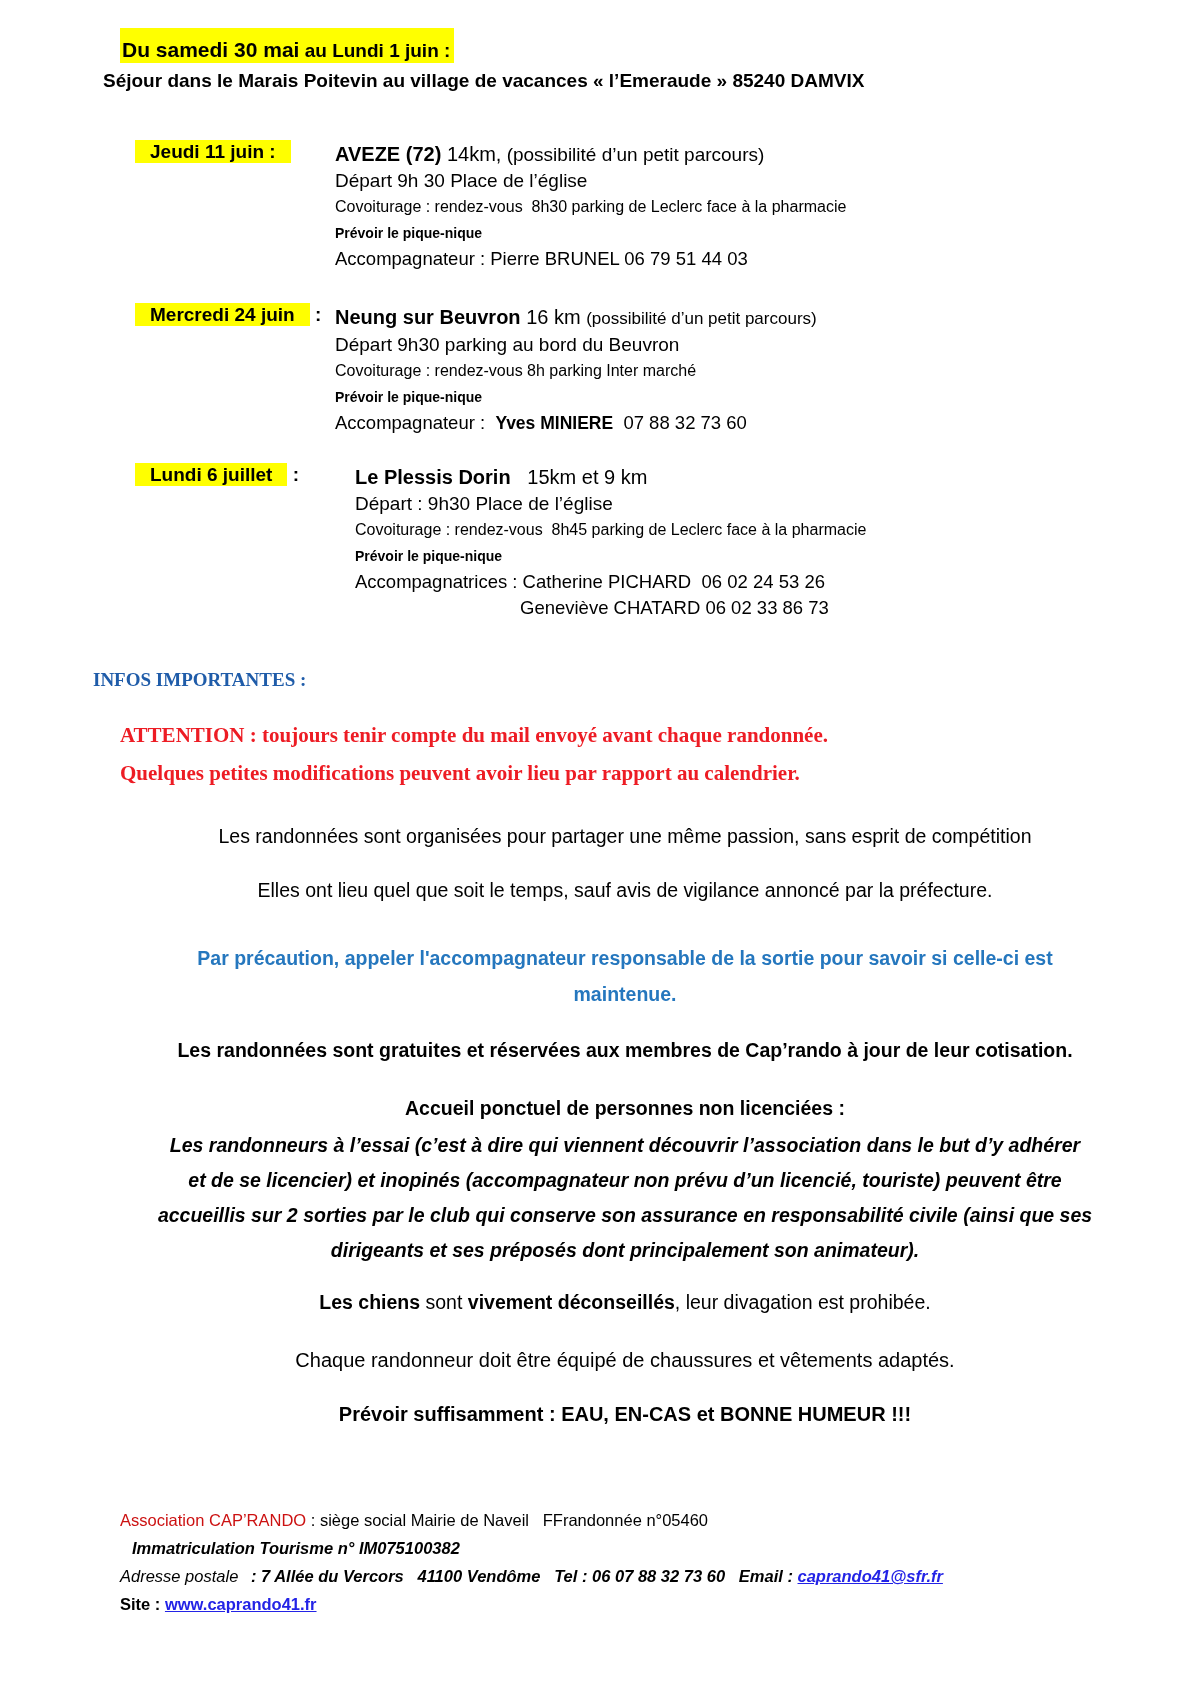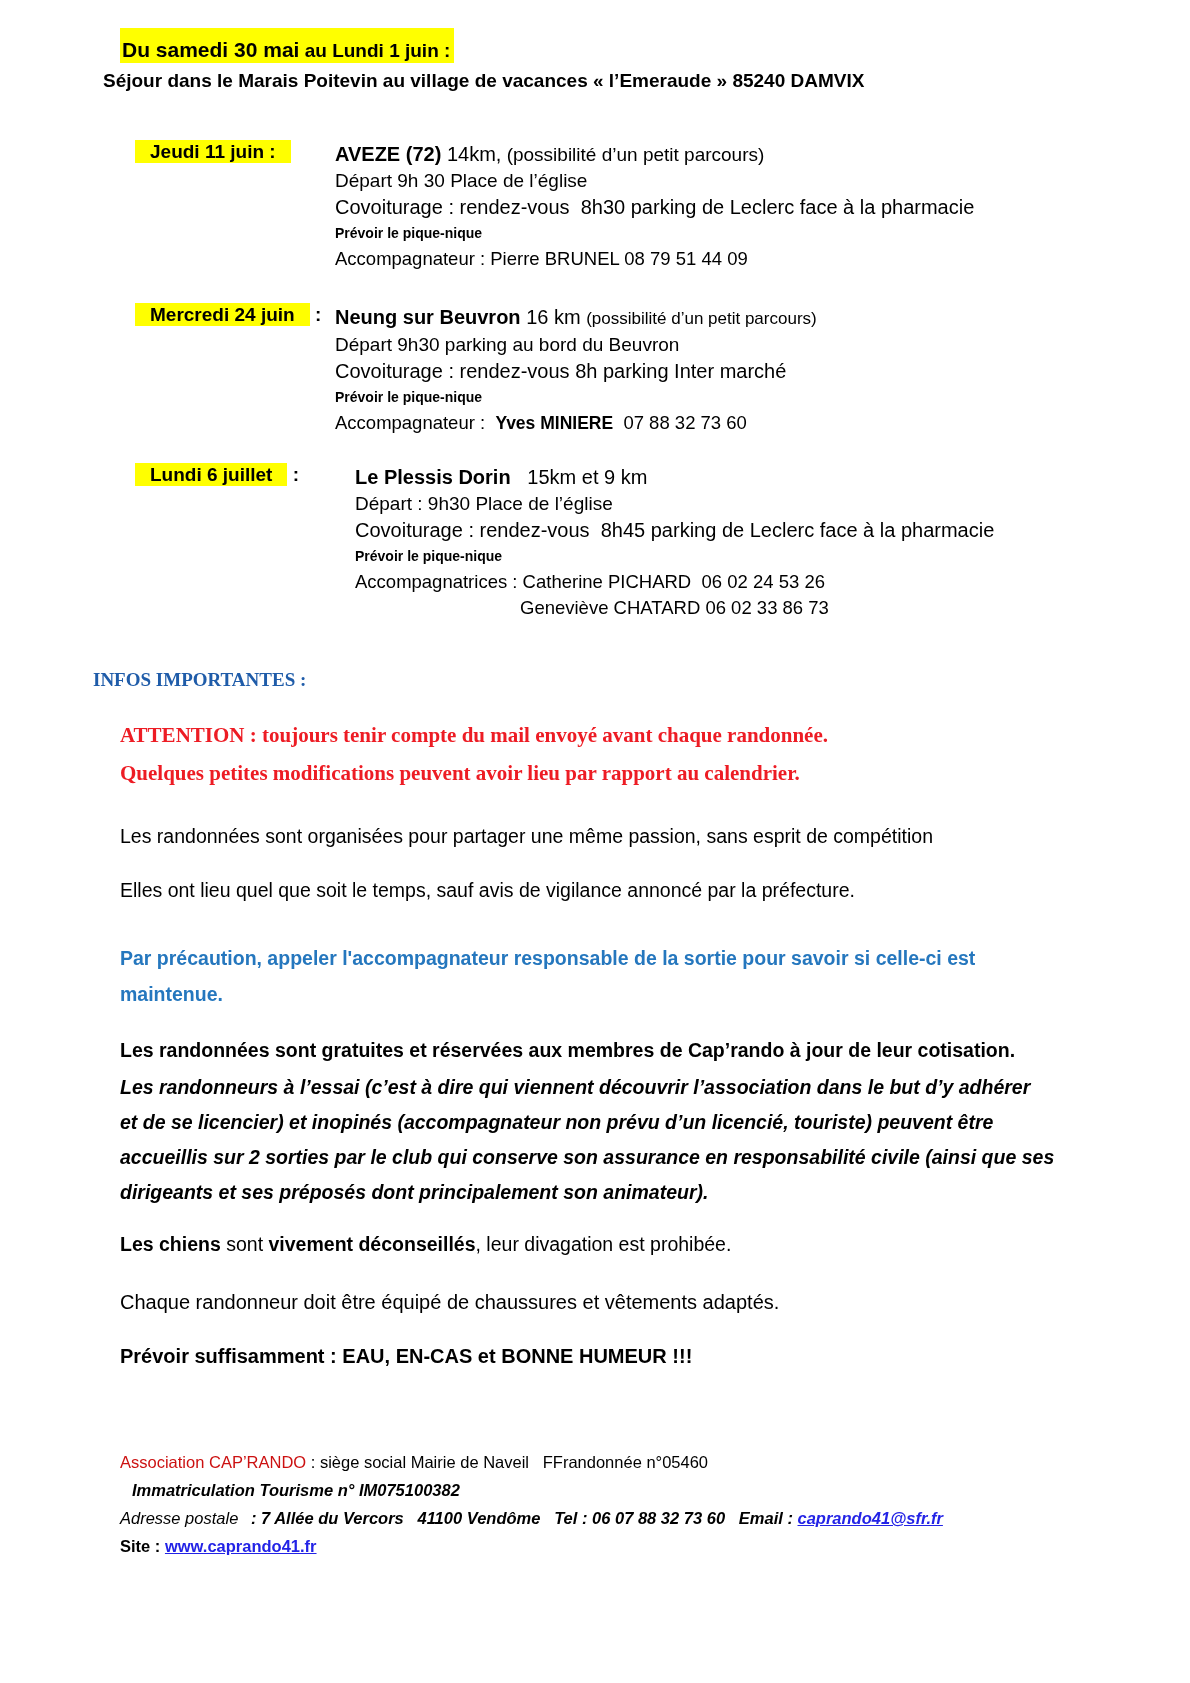--- a/index.html
+++ b/index.html
@@ -32,37 +32,37 @@
   .ev-lundi{margin-top:28px;gap:20px;}
   .event-label-col{flex:none;width:200px;margin-left:135px;}
   .event-label{background:var(--highlight-yellow);font-weight:bold;font-size:19px;padding:1px 15px;}
   .event-colon{font-weight:bold;font-size:19px;}
   .event-body{flex:1;font-size:19px;line-height:26px;}
   .ev-title{font-weight:bold;font-size:20px;}
   .ev-distance{font-weight:normal;font-size:20px;}
   .ev-paren{font-weight:normal;font-size:19px;}
   .ev-paren.small{font-size:17px;}
   .ev-line{font-size:19px;}
-  .ev-covoit{font-size:20px;}
+  .ev-covoit{font-size:16px;}
   .ev-picnic{font-weight:bold;font-size:14px;}
   .ev-accomp{font-size:18.5px;}
   .ev-accomp .bold-name{font-weight:bold;font-size:17.5px;}
   .ev-accomp2{font-size:18.5px;padding-left:165px;}
 
   
   .infos-heading{
     margin:48px 0 0 93px;color:var(--heading-blue);
     font-family:"Liberation Serif",serif;font-weight:bold;font-size:19px;line-height:22px;
   }
   .attention{
     margin:25px 0 0 120px;color:var(--attention-red);
     font-family:"Liberation Serif",serif;font-weight:bold;font-size:21px;line-height:38px;
   }
   .paras{margin-left:120px;width:1010px;}
-  .p{margin:0;font-size:19.5px;line-height:24px;}
+  .p{margin:0;font-size:19.5px;line-height:24px;text-align:center;}
   .p-organisees{margin-top:32px;}
   .p-lieu{margin-top:30px;}
   .p-precaution{margin-top:38px;color:var(--body-blue);font-weight:bold;line-height:36px;}
   .p-gratuites{margin-top:26px;font-weight:bold;}
   .p-accueil{margin-top:34px;font-weight:bold;}
   .p-essai{margin-top:8px;font-weight:bold;font-style:italic;line-height:35px;}
   .p-chiens{margin-top:22px;}
   .p-chiens b{font-weight:bold;}
   .p-equipe{margin-top:34px;font-size:20px;}
   .p-prevoir{margin-top:30px;font-weight:bold;font-size:20px;}
@@ -89,21 +89,21 @@
 
   <div class="event ev-jeudi">
     <div class="event-label-col">
       <span class="event-label">Jeudi 11 juin :</span><span class="event-colon pre"></span>
     </div>
     <div class="event-body">
       <div><span class="ev-title pre">AVEZE (72)</span><span class="ev-distance pre"> 14km,</span><span class="ev-paren pre"> (possibilité d’un petit parcours)</span></div>
       <div class="ev-line pre">Départ 9h 30 Place de l’église</div>
       <div class="ev-covoit pre">Covoiturage : rendez-vous  8h30 parking de Leclerc face à la pharmacie</div>
       <div class="ev-picnic pre">Prévoir le pique-nique</div>
-      <div class="ev-accomp"><span class="pre">Accompagnateur : </span><span class="pre">Pierre BRUNEL</span><span class="pre"> 08 79 51 44 09</span></div>
+      <div class="ev-accomp"><span class="pre">Accompagnateur : </span><span class="pre">Pierre BRUNEL</span><span class="pre"> 06 79 51 44 03</span></div>
     </div>
   </div>
 
   <div class="event ev-mercredi">
     <div class="event-label-col">
       <span class="event-label">Mercredi 24 juin</span><span class="event-colon pre"> :</span>
     </div>
     <div class="event-body">
       <div><span class="ev-title pre">Neung sur Beuvron</span><span class="ev-distance pre"> 16 km </span><span class="ev-paren small pre">(possibilité d’un petit parcours)</span></div>
       <div class="ev-line pre">Départ 9h30 parking au bord du Beuvron</div>
@@ -135,20 +135,21 @@
   </div>
 
   <div class="paras">
     <p class="p p-organisees">Les randonnées sont organisées pour partager une même passion, sans esprit de compétition</p>
     <p class="p p-lieu">Elles ont lieu quel que soit le temps, sauf avis de vigilance annoncé par la préfecture.</p>
     <p class="p p-precaution">
       <span style="display:block">Par précaution, appeler l'accompagnateur responsable de la sortie pour savoir si celle-ci est</span>
       <span style="display:block">maintenue.</span>
     </p>
     <p class="p p-gratuites">Les randonnées sont gratuites et réservées aux membres de Cap’rando à jour de leur cotisation.</p>
+    <p class="p p-accueil">Accueil ponctuel de personnes non licenciées :</p>
     <p class="p p-essai">
       <span style="display:block">Les randonneurs à l’essai (c’est à dire qui viennent découvrir l’association dans le but d’y adhérer</span>
       <span style="display:block">et de se licencier) et inopinés (accompagnateur non prévu d’un licencié, touriste) peuvent être</span>
       <span style="display:block">accueillis sur 2 sorties par le club qui conserve son assurance en responsabilité civile (ainsi que ses</span>
       <span style="display:block">dirigeants et ses préposés dont principalement son animateur).</span>
     </p>
     <p class="p p-chiens"><b class="pre">Les chiens</b><span class="pre"> sont </span><b class="pre">vivement déconseillés</b><span class="pre">, leur divagation est prohibée.</span></p>
     <p class="p p-equipe">Chaque randonneur doit être équipé de chaussures et vêtements adaptés.</p>
     <p class="p p-prevoir">Prévoir suffisamment : EAU, EN-CAS et BONNE HUMEUR !!!</p>
   </div>

